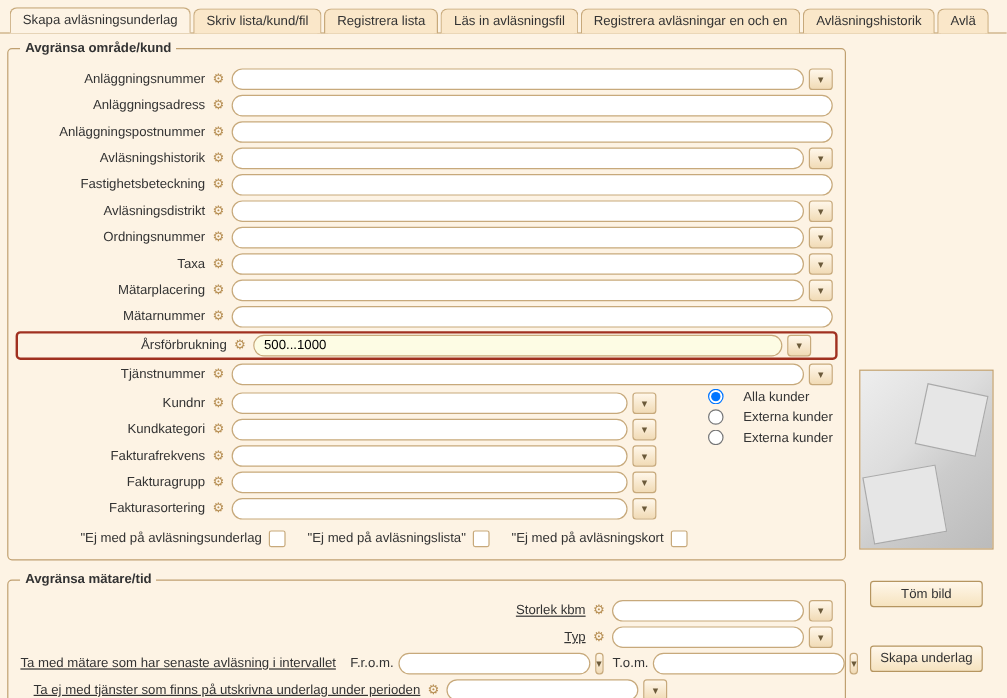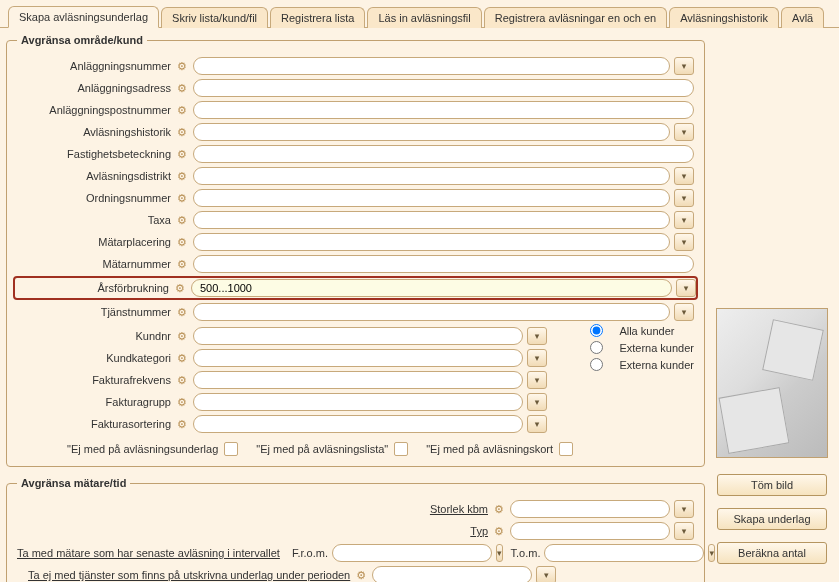--- a/index.html
+++ b/index.html
@@ -96,21 +96,21 @@
     border-radius: 3px;
     background: linear-gradient(#fff7ea,#f1dbb6);
     margin-left: 4px;
     display:flex; align-items:center; justify-content:center;
     cursor: pointer;
   }
   .dd::after { content:"▾"; font-size:9px; color:#6b5a3a; }
   .row.hl {
     border: 2px solid #a03020;
     border-radius: 4px;
-    padding: 1px 0;
+    padding: 1px 20px;
     margin-left: -4px;
     margin-right: -4px;
   }
   .row.hl .txt {
     background: #fdfce4;
   }
   .radios {
     margin-left: 10px;
     display:flex; flex-direction:column; gap:4px;
   }
@@ -146,26 +146,26 @@
   }
   .side-img::before, .side-img::after {
     content:"";
     position:absolute;
     background:#e6e6e6;
     border:1px solid #aaa;
   }
   .side-img::before { width:50px; height:50px; top:15px; right:8px; transform:rotate(12deg); }
   .side-img::after { width:60px; height:55px; bottom:8px; left:6px; transform:rotate(-10deg); }
   .side-btn {
-    width: 110px;
+    width: 94px;
     height: 22px;
     border: 1px solid #b59560;
     border-radius: 3px;
     background: linear-gradient(#fff7ea,#f6e3bf);
-    margin: 6px 0;
+    margin: 16px 0;
     font-size: 11px;
     cursor: pointer;
     display:flex; align-items:center; justify-content:center;
   }
   input[type=radio] { margin:0; }
   .fromto-lbl { margin: 0 4px 0 8px; }
 </style>
 </head>
 <body>
 

